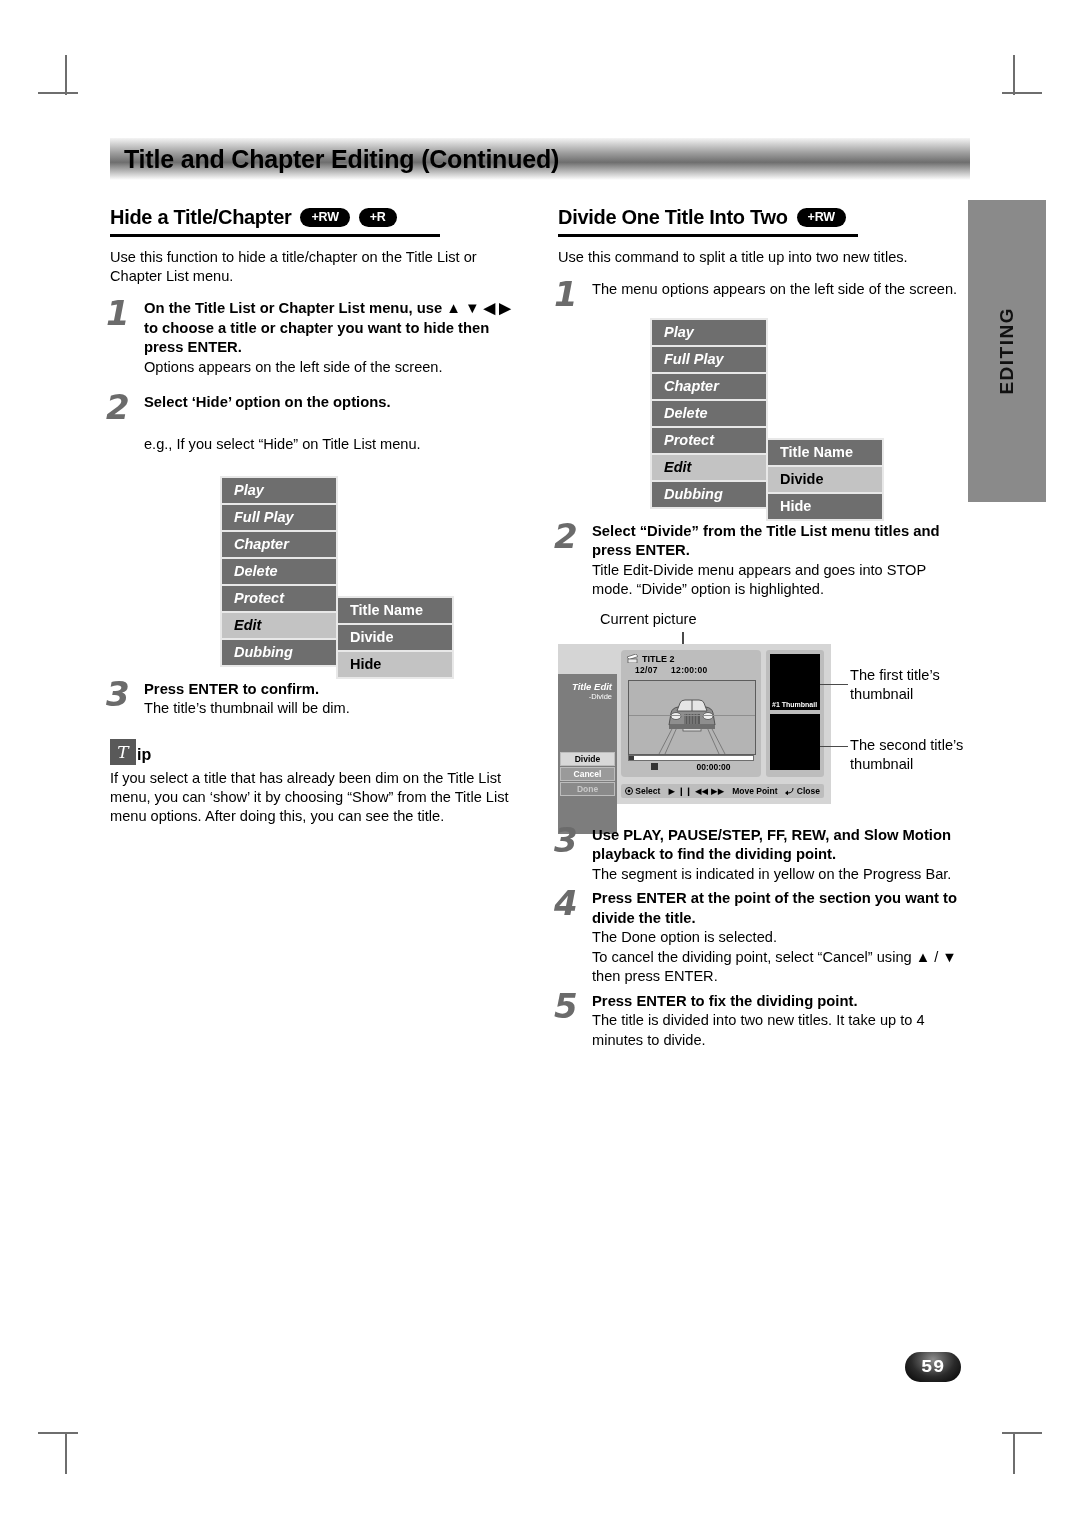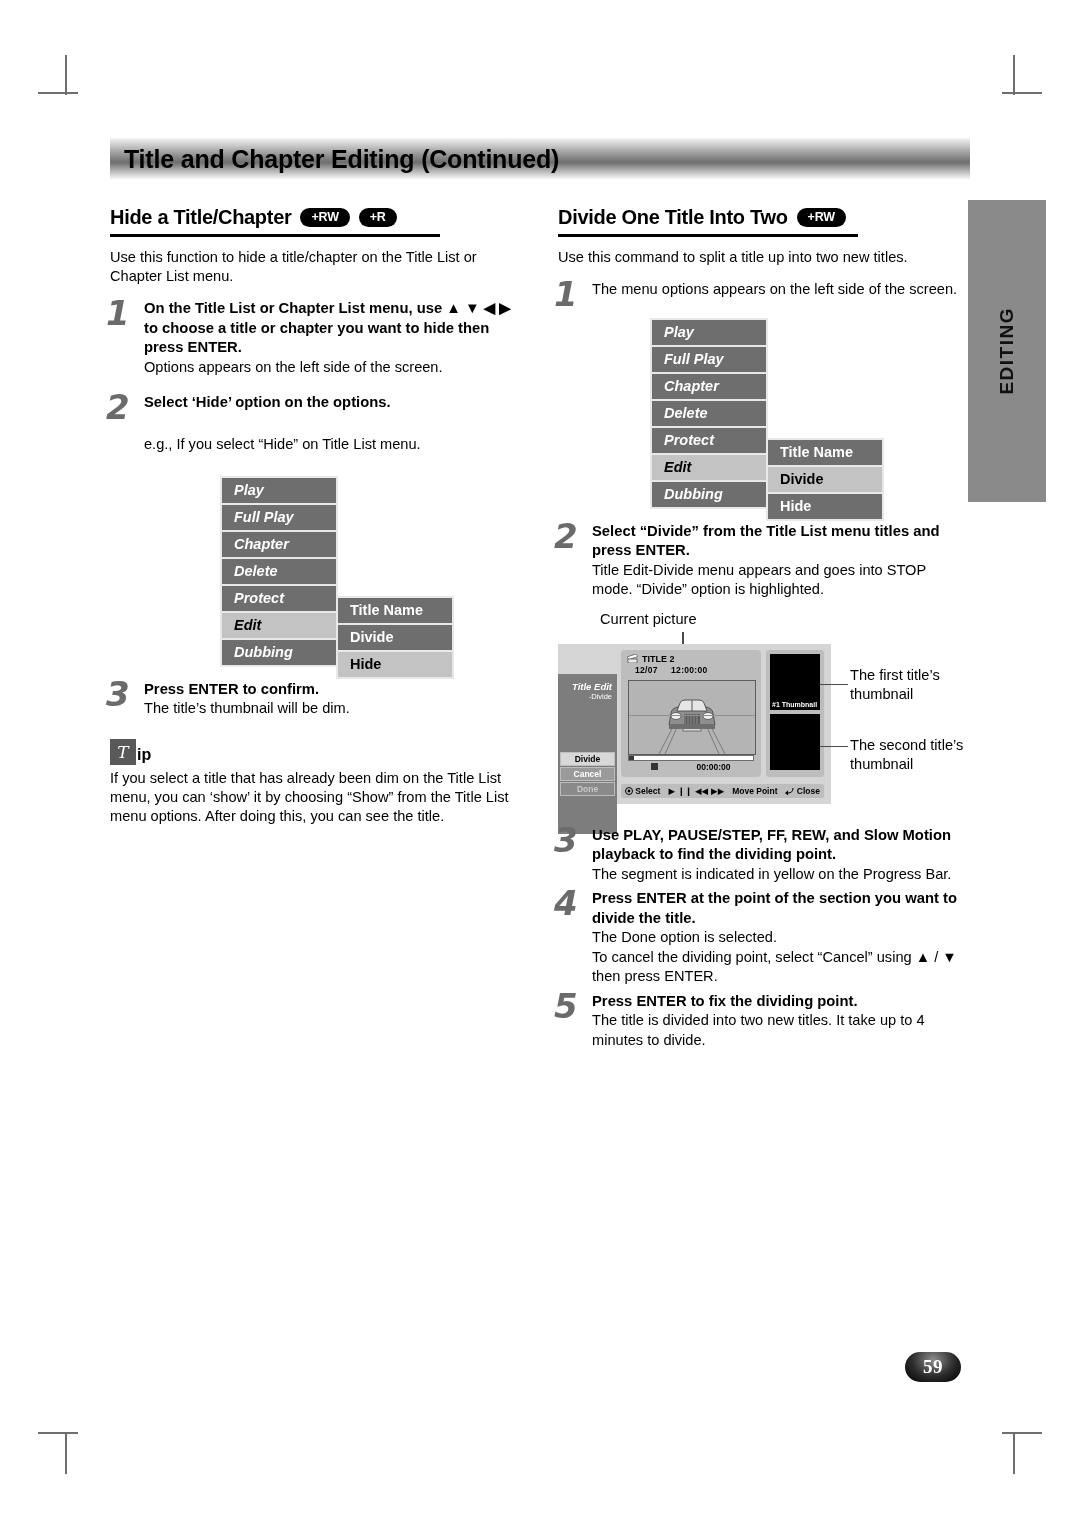--- a/index.html
+++ b/index.html
@@ -110,21 +110,21 @@
   .callout{position:absolute;font-size:14.6px;line-height:19px;}
   .lead{position:absolute;background:#4a4a4a;}
   .lead.h{height:1.5px;}
   .lead.v{width:1.5px;}
 
   
   .pageno{position:absolute;left:905px;top:1352px;width:56px;height:30px;
      border-radius:15px;background:radial-gradient(ellipse at 50% 25%,#8d8d8d 0%,#2a2a2a 55%,#000 100%);
      display:flex;align-items:center;justify-content:center;}
   .pageno b{color:#fff;font-size:19px;font-weight:bold;letter-spacing:0.5px;
-     font-family:Liberation Serif, serif;}
+     font-family:Liberation Mono, monospace;}
   .arr{font-family:"DejaVu Sans", sans-serif;}
 </style>
 </head>
 <body>
 
 <div class="cmark v" style="left:65px;top:55px;"></div>
 <div class="cmark h" style="left:38px;top:92px;"></div>
 <div class="cmark v" style="left:1013px;top:55px;"></div>
 <div class="cmark h" style="left:1002px;top:92px;"></div>
 <div class="cmark v" style="left:65px;top:1434px;"></div>

